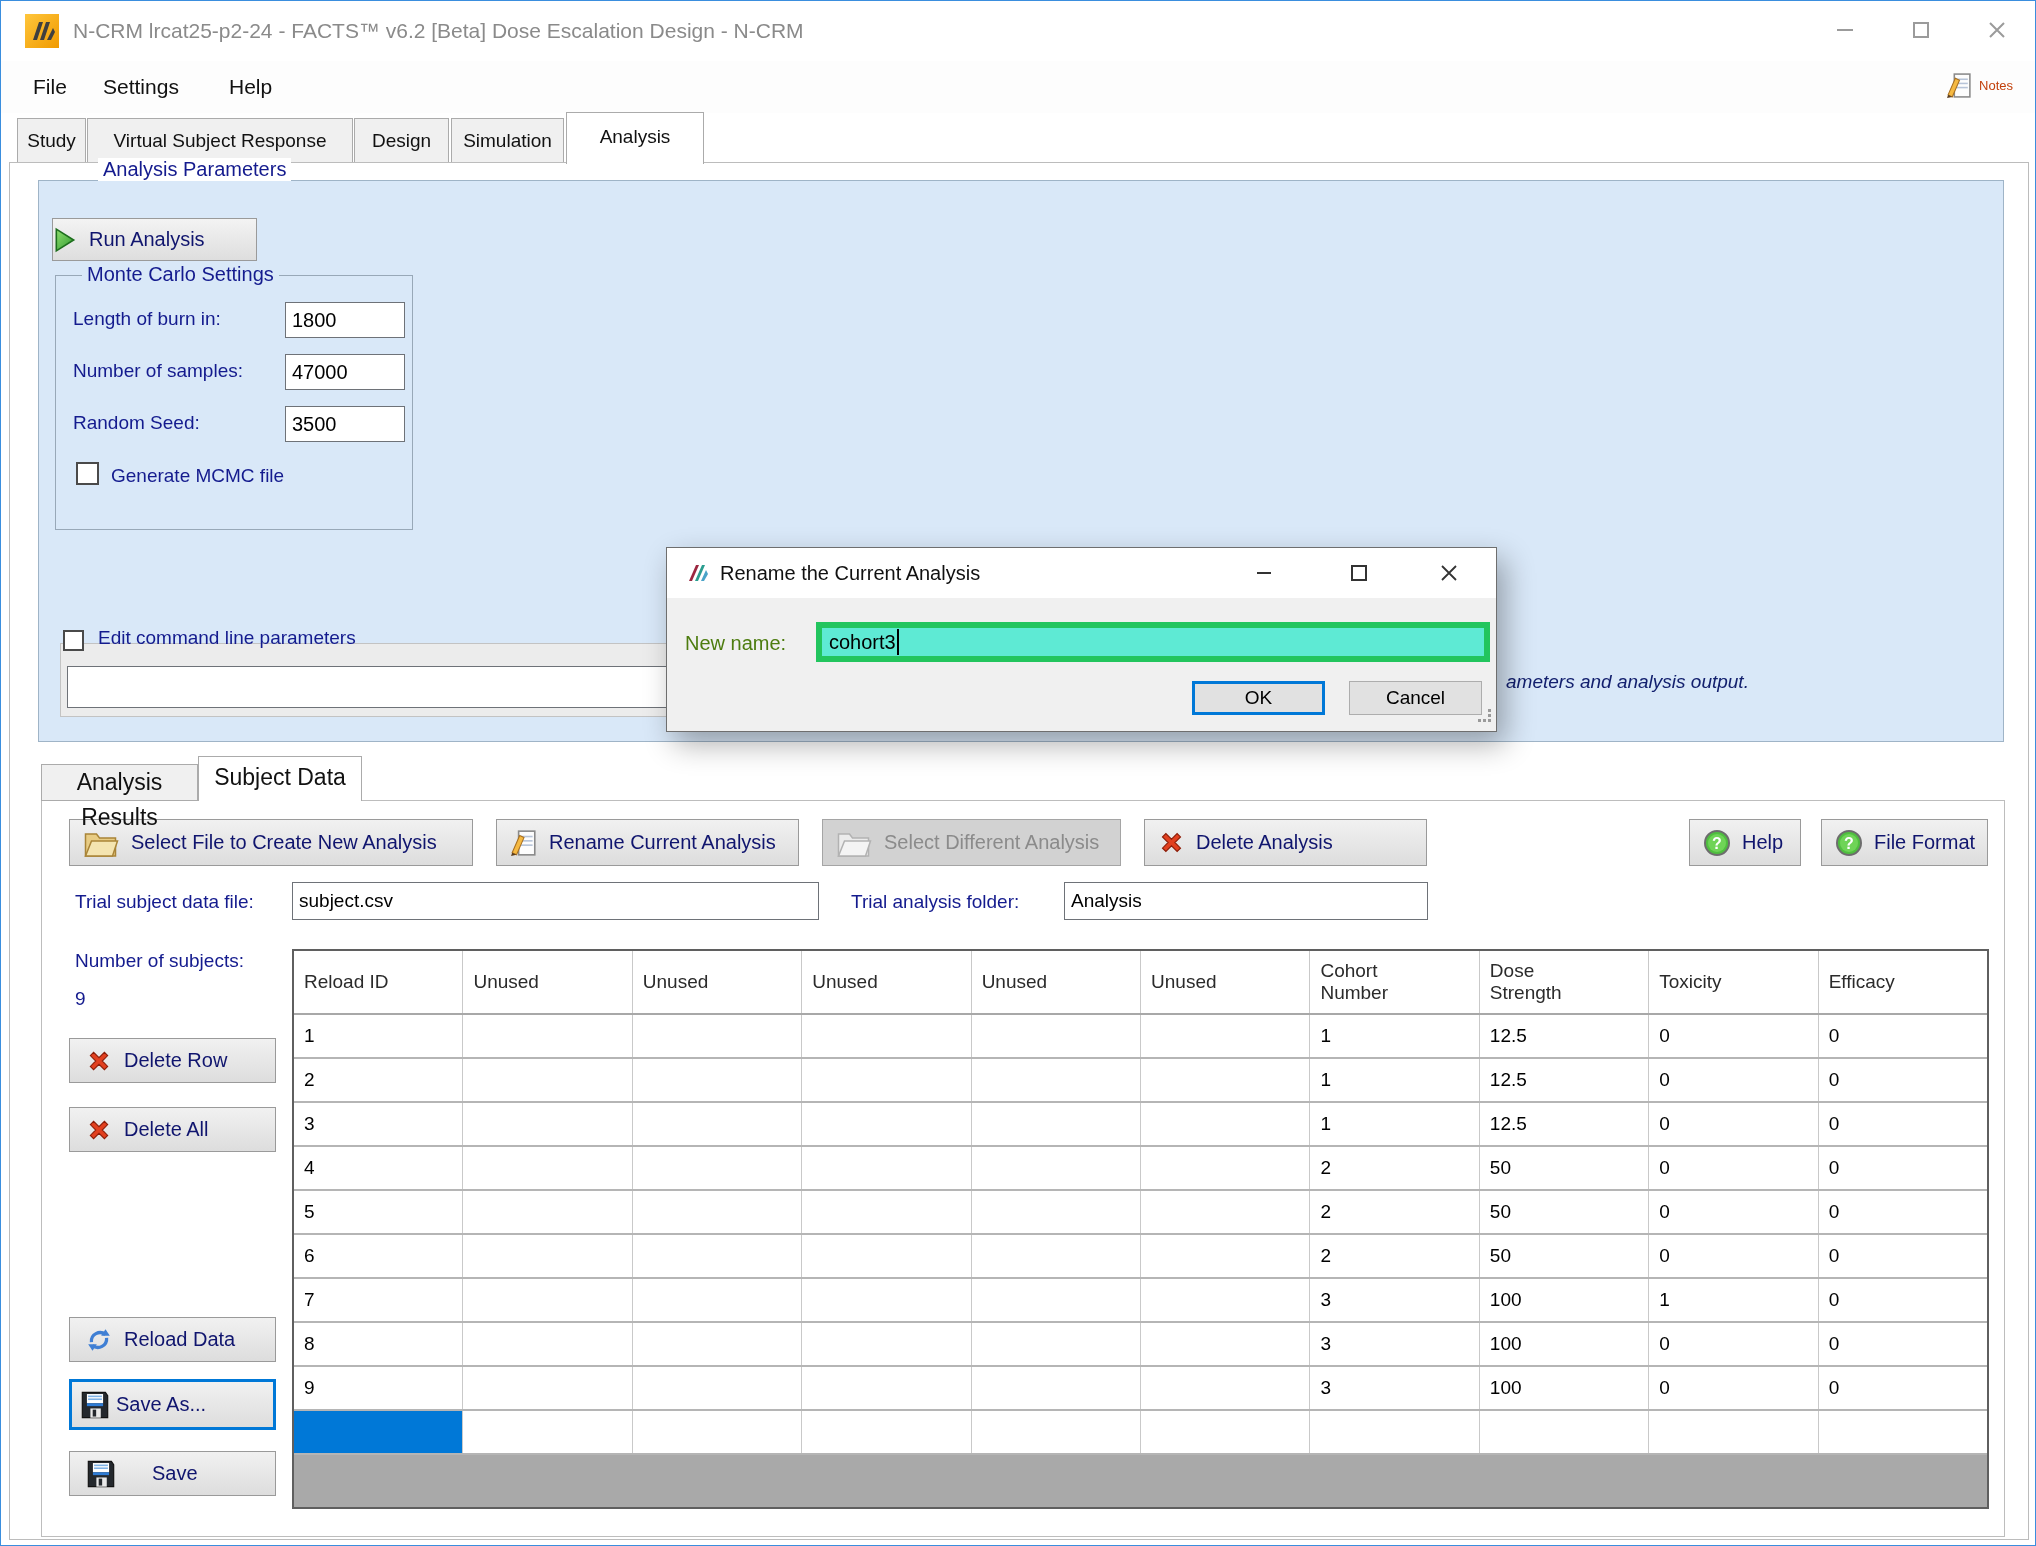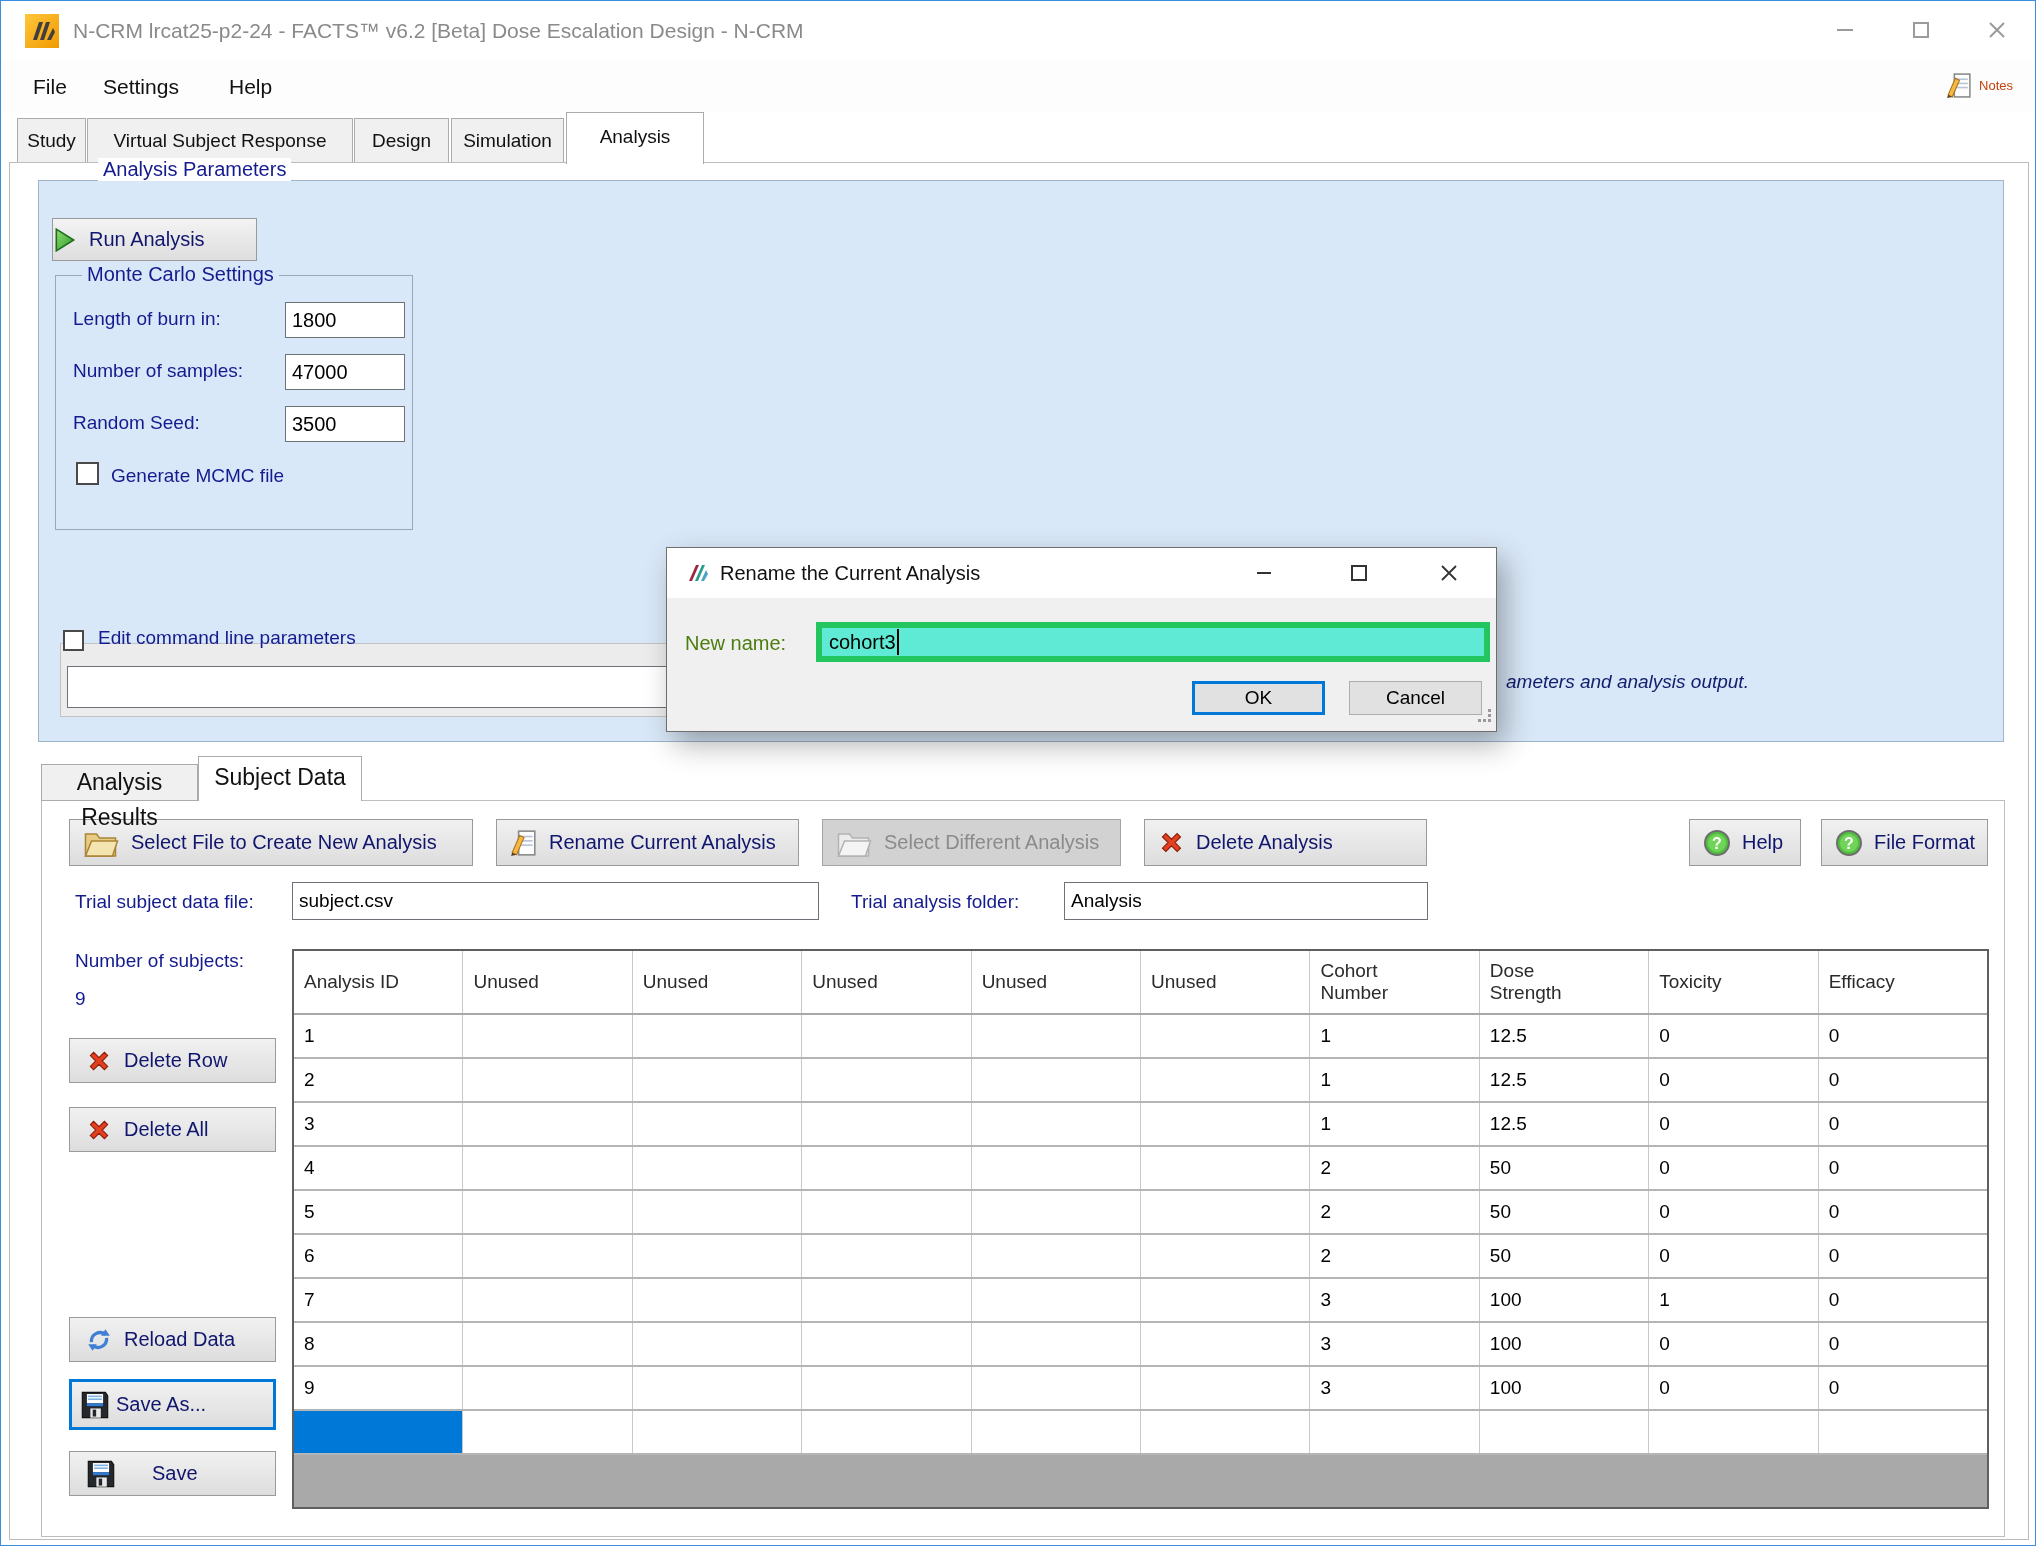--- a/index.html
+++ b/index.html
@@ -343,21 +343,21 @@
             </g>
           <rect x="6" y="11.5" width="14" height="2.5" fill="#2e7bd4"></rect>
           <rect x="9" y="16" width="9" height="8" fill="#e9e9e9"></rect>
           <rect x="11" y="17" width="3" height="6" fill="#24282d"></rect>
         </svg>
         <span style="margin-left:24px">Save</span>
       </div>
 
       <div class="grid">
         <div class="ghead">
-            <div class="gh-cell">Analysis ID</div>
+            <div class="gh-cell">Reload ID</div>
             <div class="gh-cell">Unused</div>
             <div class="gh-cell">Unused</div>
             <div class="gh-cell">Unused</div>
             <div class="gh-cell">Unused</div>
             <div class="gh-cell">Unused</div>
             <div class="gh-cell">Cohort
 Number</div>
             <div class="gh-cell">Dose
 Strength</div>
             <div class="gh-cell">Toxicity</div>

